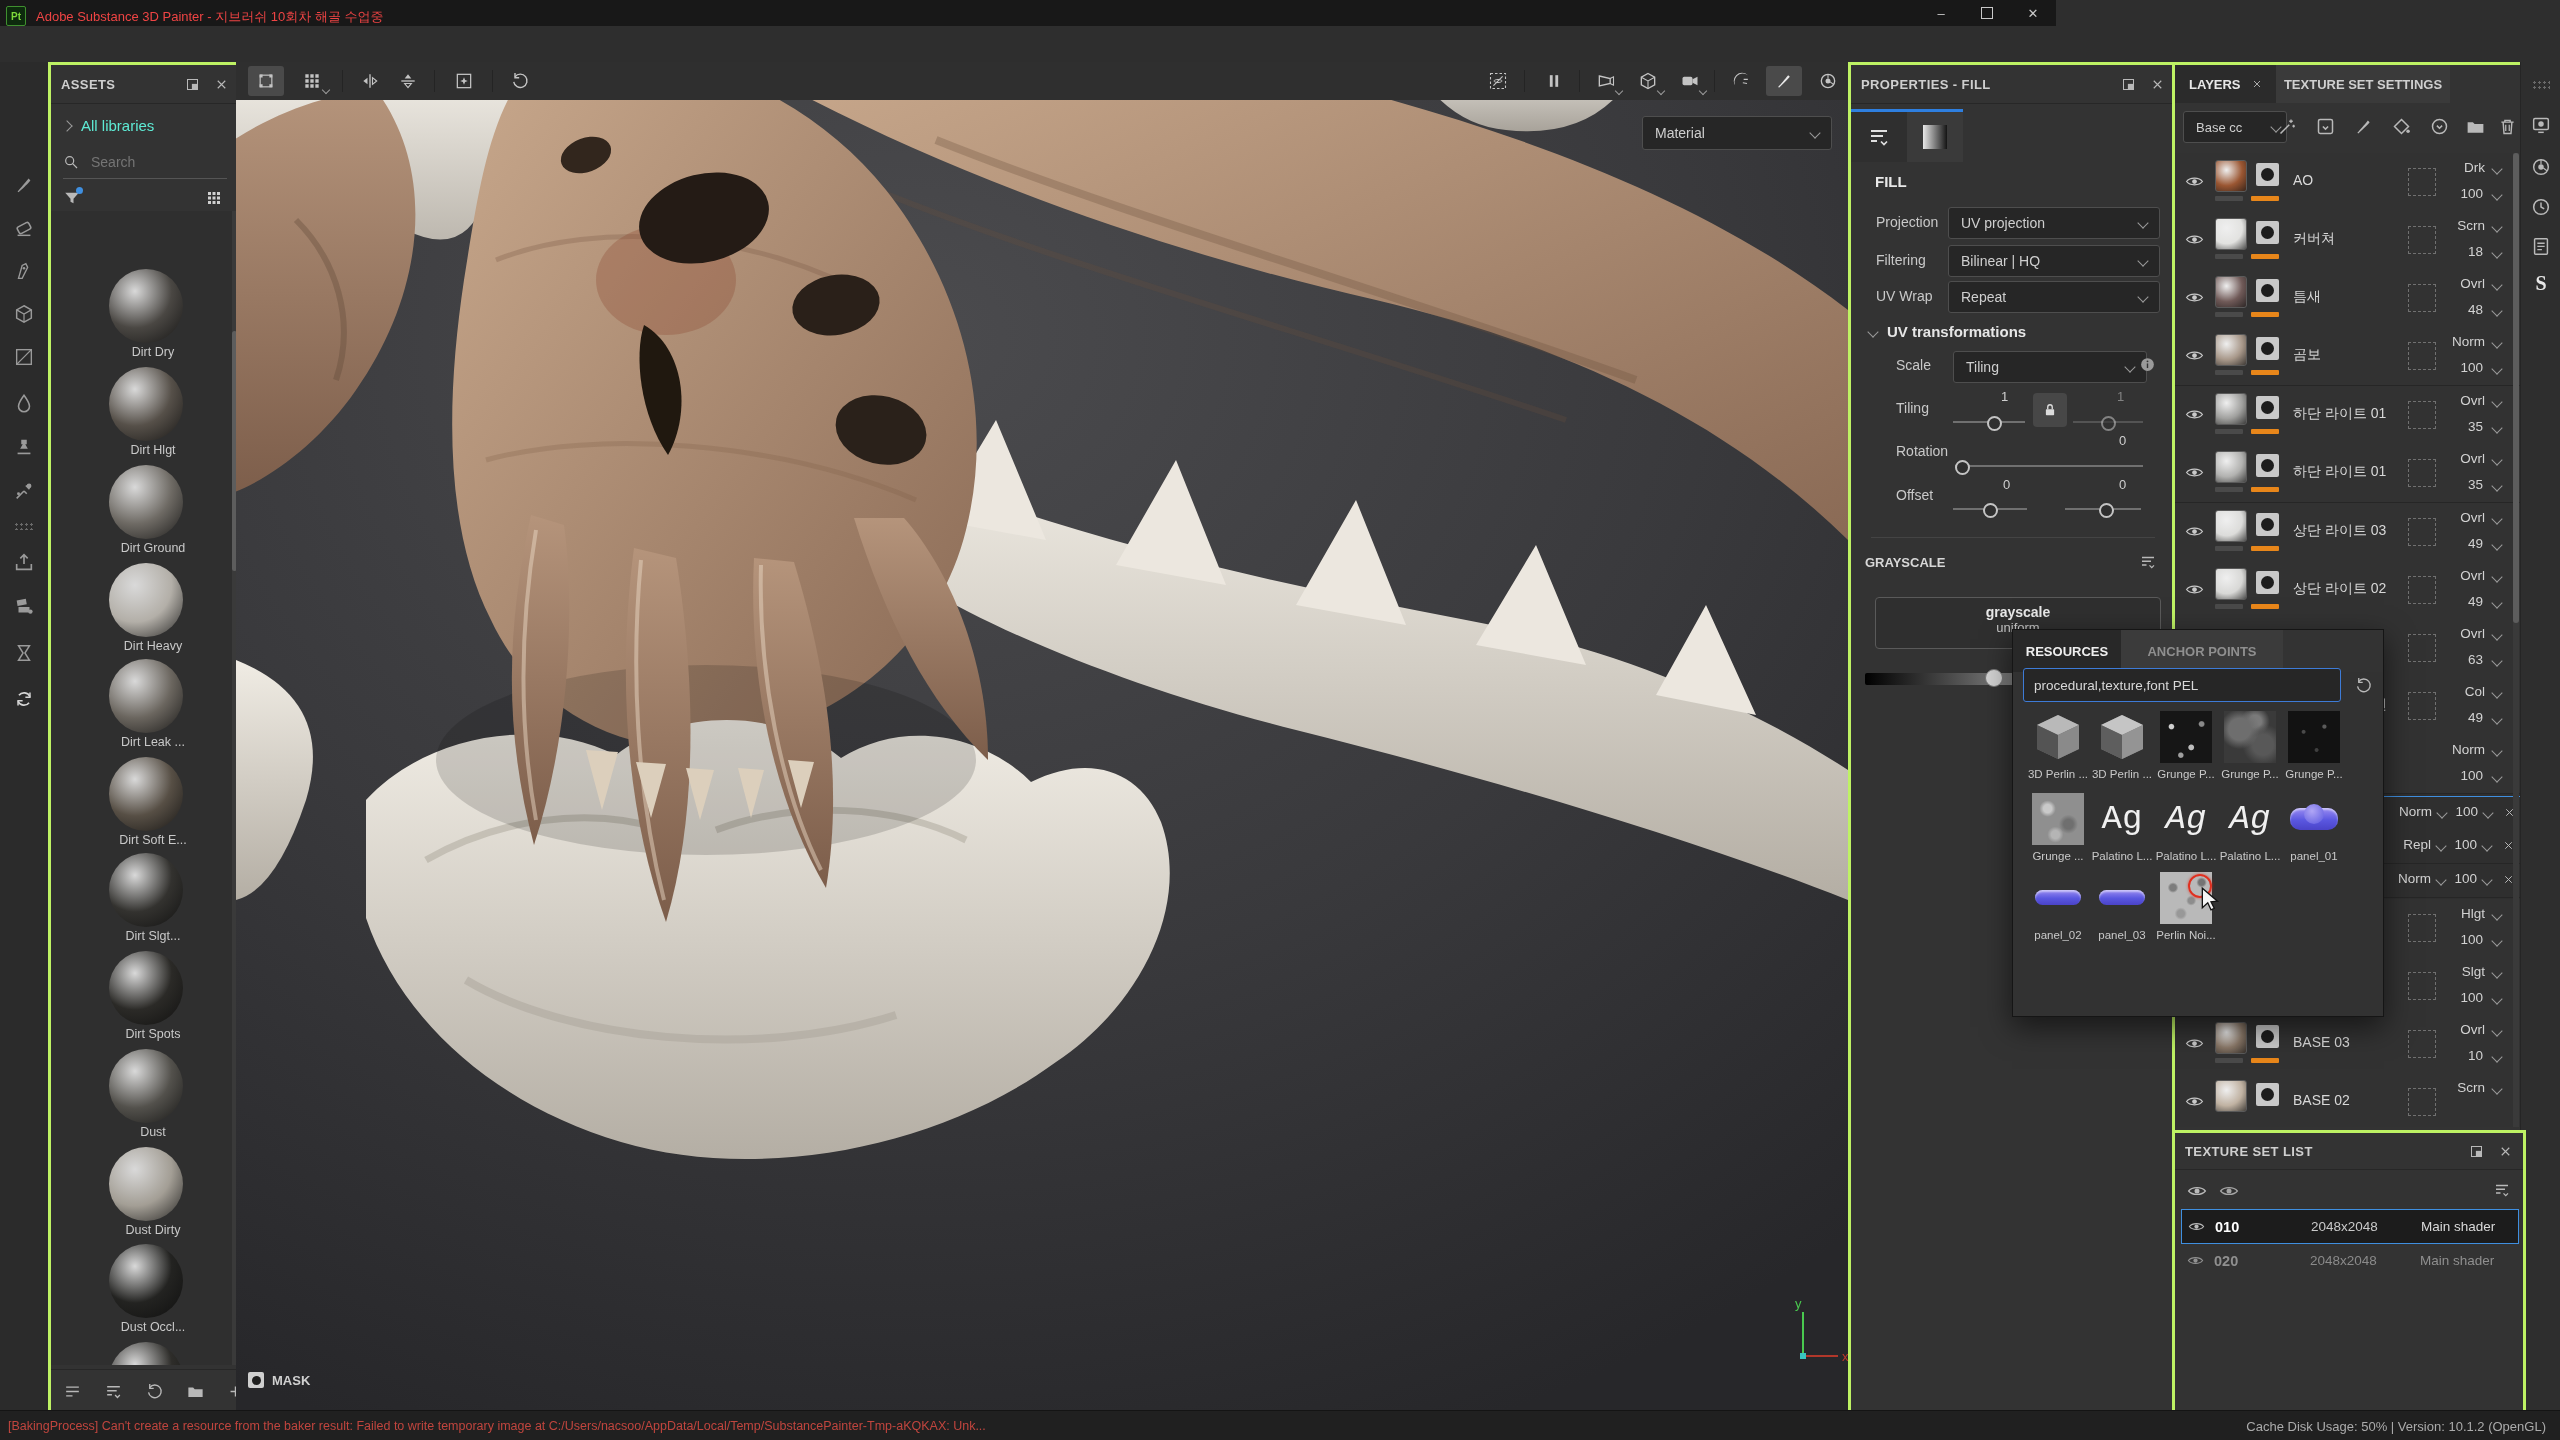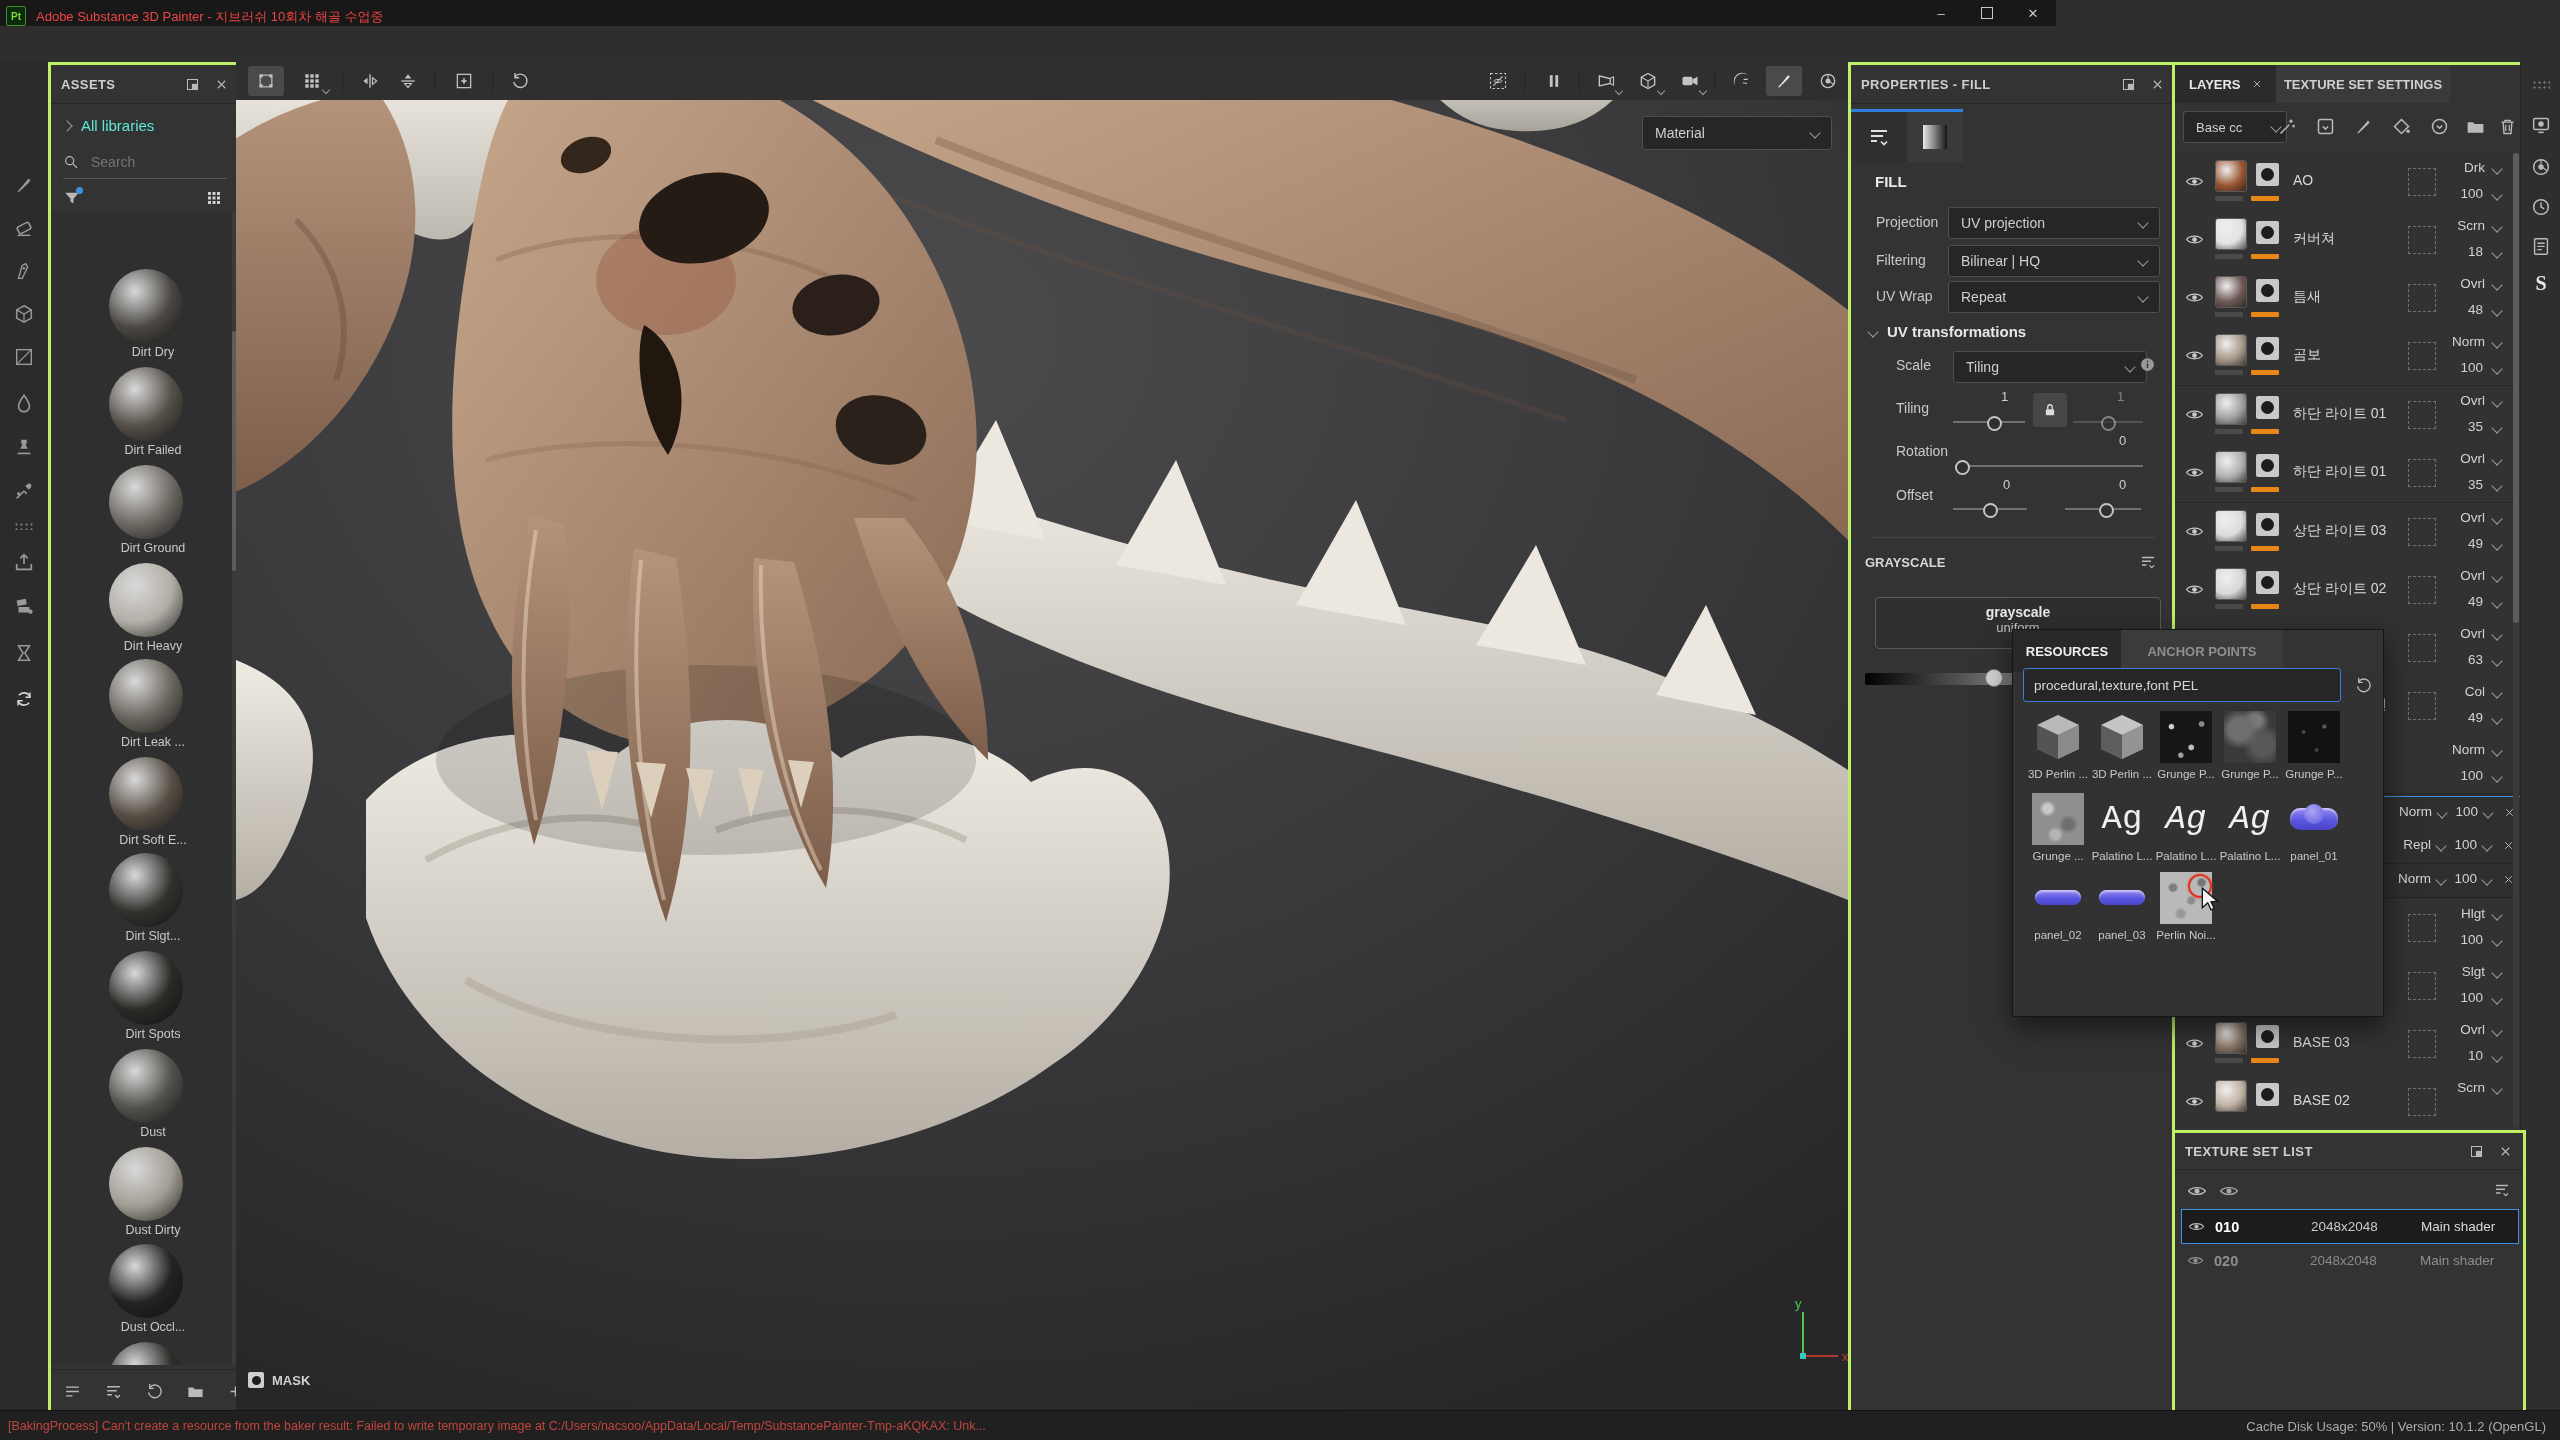--- a/index.html
+++ b/index.html
@@ -360,21 +360,21 @@
       <span style="position:absolute;left:13px;top:0;width:7px;height:7px;border-radius:50%;background:#3f8fe0"></span>
       <svg class="ic" style="width:18px;height:18px;position:absolute;right:4px;top:2px;color:#d0d0d0">
           <use href="#i-grid"></use>
         </svg>
     </div>
 
     <div class="abs" style="left:0;top:146px;width:186px;height:1154px;background:#2f2f2f;overflow:hidden">
       <div class="asset-thumb" style="top: 58px; --tone: #4a4743;"></div>
       <div class="asset-label" style="top:134px">Dirt Dry</div>
       <div class="asset-thumb" style="top: 156px; --tone: #565049;"></div>
-      <div class="asset-label" style="top:232px">Dirt Failed</div>
+      <div class="asset-label" style="top:232px">Dirt Hlgt</div>
       <div class="asset-thumb" style="top: 254px; --tone: #6e6a64;"></div>
       <div class="asset-label" style="top:330px">Dirt Ground</div>
       <div class="asset-thumb" style="top: 352px; --tone: #b3afa8;"></div>
       <div class="asset-label" style="top:428px">Dirt Heavy</div>
       <div class="asset-thumb" style="top: 448px; --tone: #6b665f;"></div>
       <div class="asset-label" style="top:524px">Dirt Leak ...</div>
       <div class="asset-thumb" style="top: 546px; --tone: #574f45;"></div>
       <div class="asset-label" style="top:622px">Dirt Soft E...</div>
       <div class="asset-thumb" style="top: 642px; --tone: #33322f;"></div>
       <div class="asset-label" style="top:718px">Dirt Slgt...</div>

